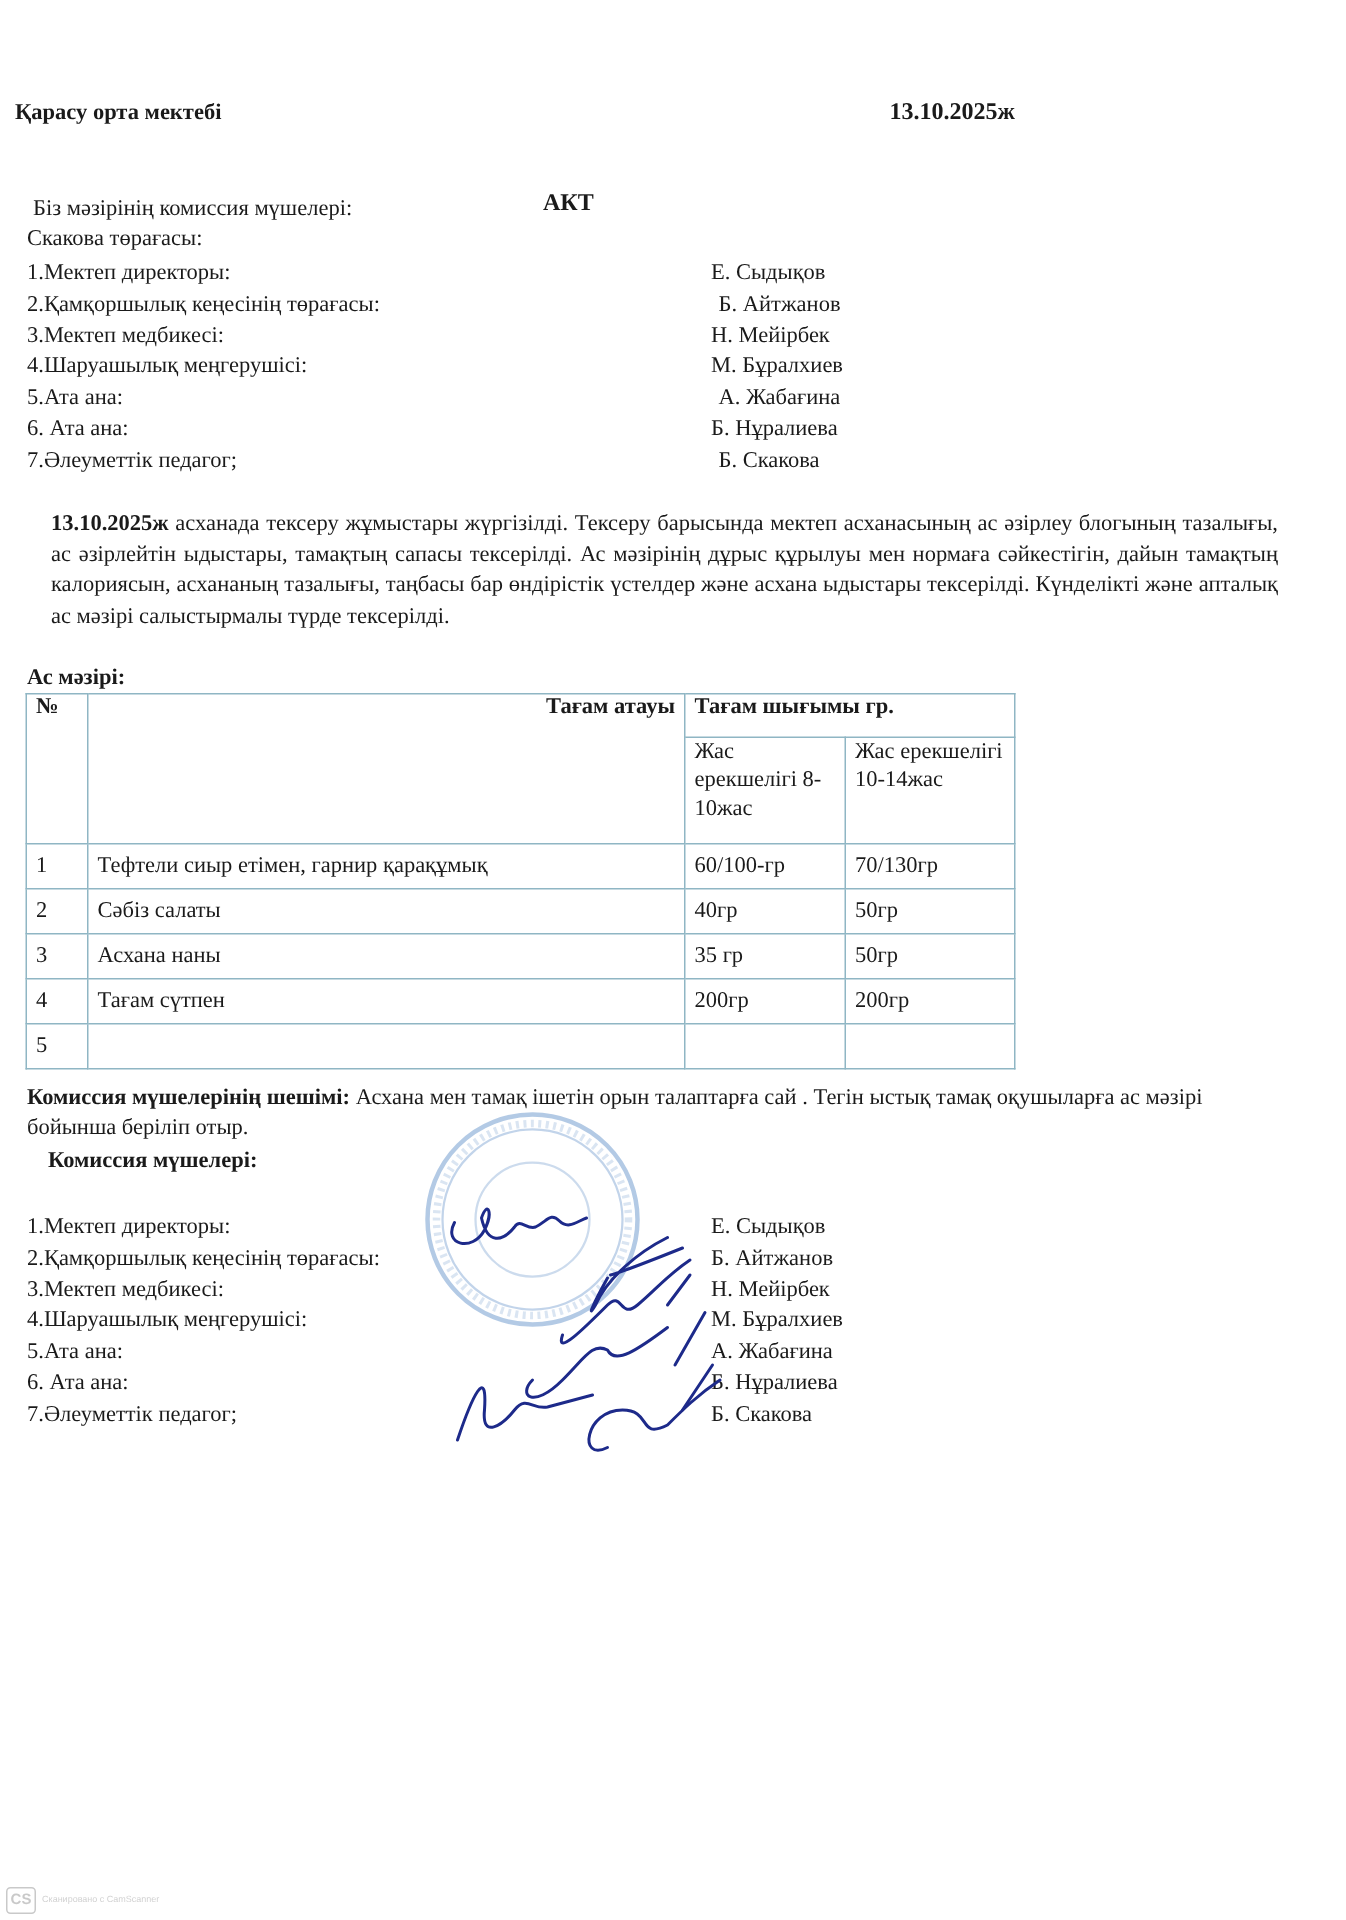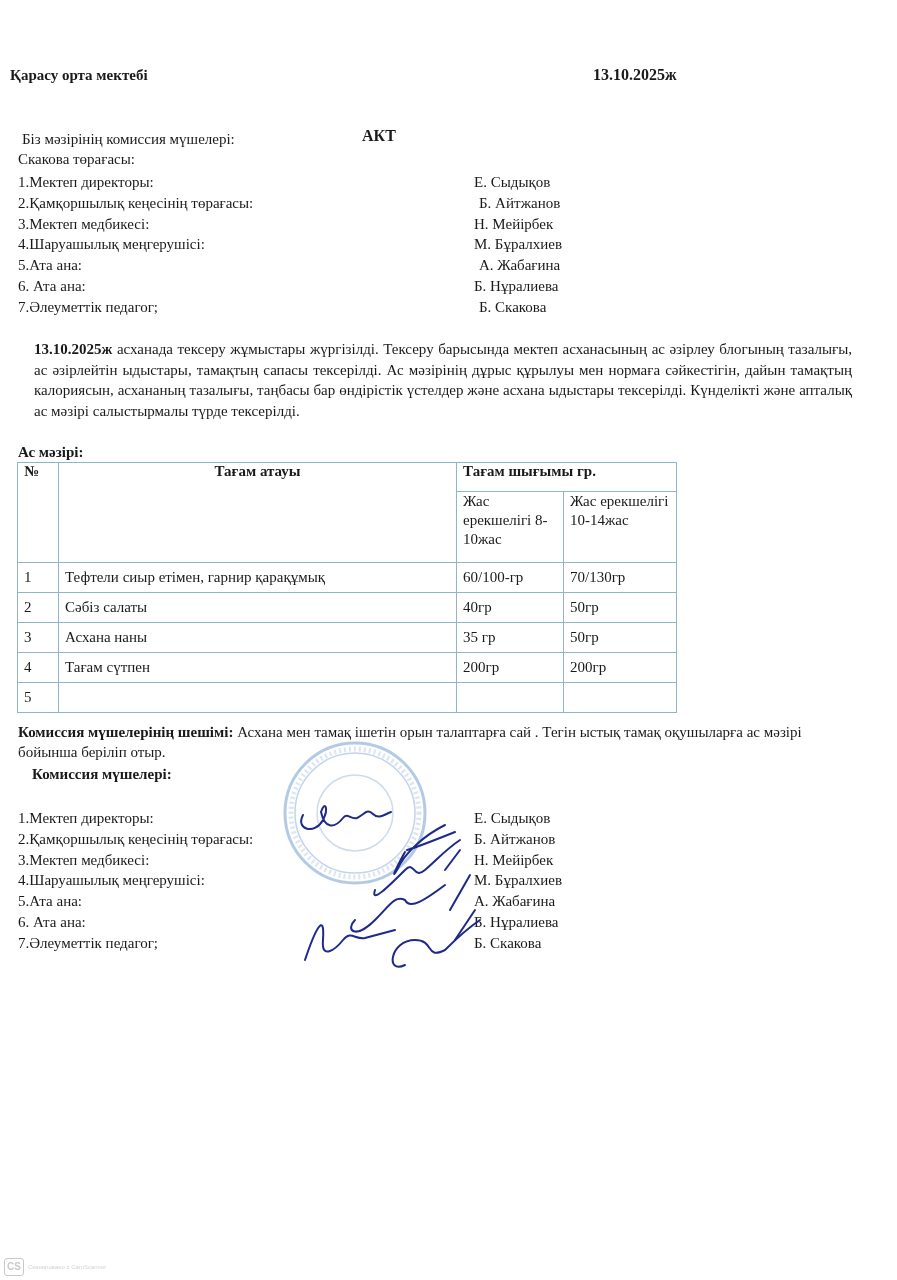--- a/index.html
+++ b/index.html
@@ -75,21 +75,21 @@
 </div>
 
 <div class="body-text"><span class="bold">13.10.2025ж</span><span> асханада тексеру жұмыстары жүргізілді. Тексеру барысында мектеп асханасының ас әзірлеу блогының тазалығы, ас әзірлейтін ыдыстары, тамақтың сапасы тексерілді. Ас мәзірінің дұрыс құрылуы мен нормаға сәйкестігін, дайын тамақтың калориясын, асхананың тазалығы, таңбасы бар өндірістік үстелдер және асхана ыдыстары тексерілді. Күнделікті және апталық ас мәзірі салыстырмалы түрде тексерілді.</span></div>
 
 <div class="abs menu-label">Ас мәзірі:</div>
 
 <table class="menu">
   <tbody>
       <tr class="hdr-row1">
     <th class="c-no" rowspan="2">№</th>
-    <th class="c-name" rowspan="2" style="text-align:center;">Тағам атауы</th>
+    <th class="c-name" rowspan="2" style="text-align:right;">Тағам атауы</th>
     <th colspan="2">Тағам шығымы гр.</th>
   </tr>
   <tr class="hdr-row2">
     <td class="c-a" style="white-space:normal; width:94px;">Жас ерекшелігі 8-10жас</td>
     <td class="c-b" style="white-space:normal; width:100px;">Жас ерекшелігі 10-14жас</td>
   </tr>
   <tr class="data-row">
     <td>1</td>
     <td>Тефтели сиыр етімен, гарнир қарақұмық</td>
     <td>60/100-гр</td>

